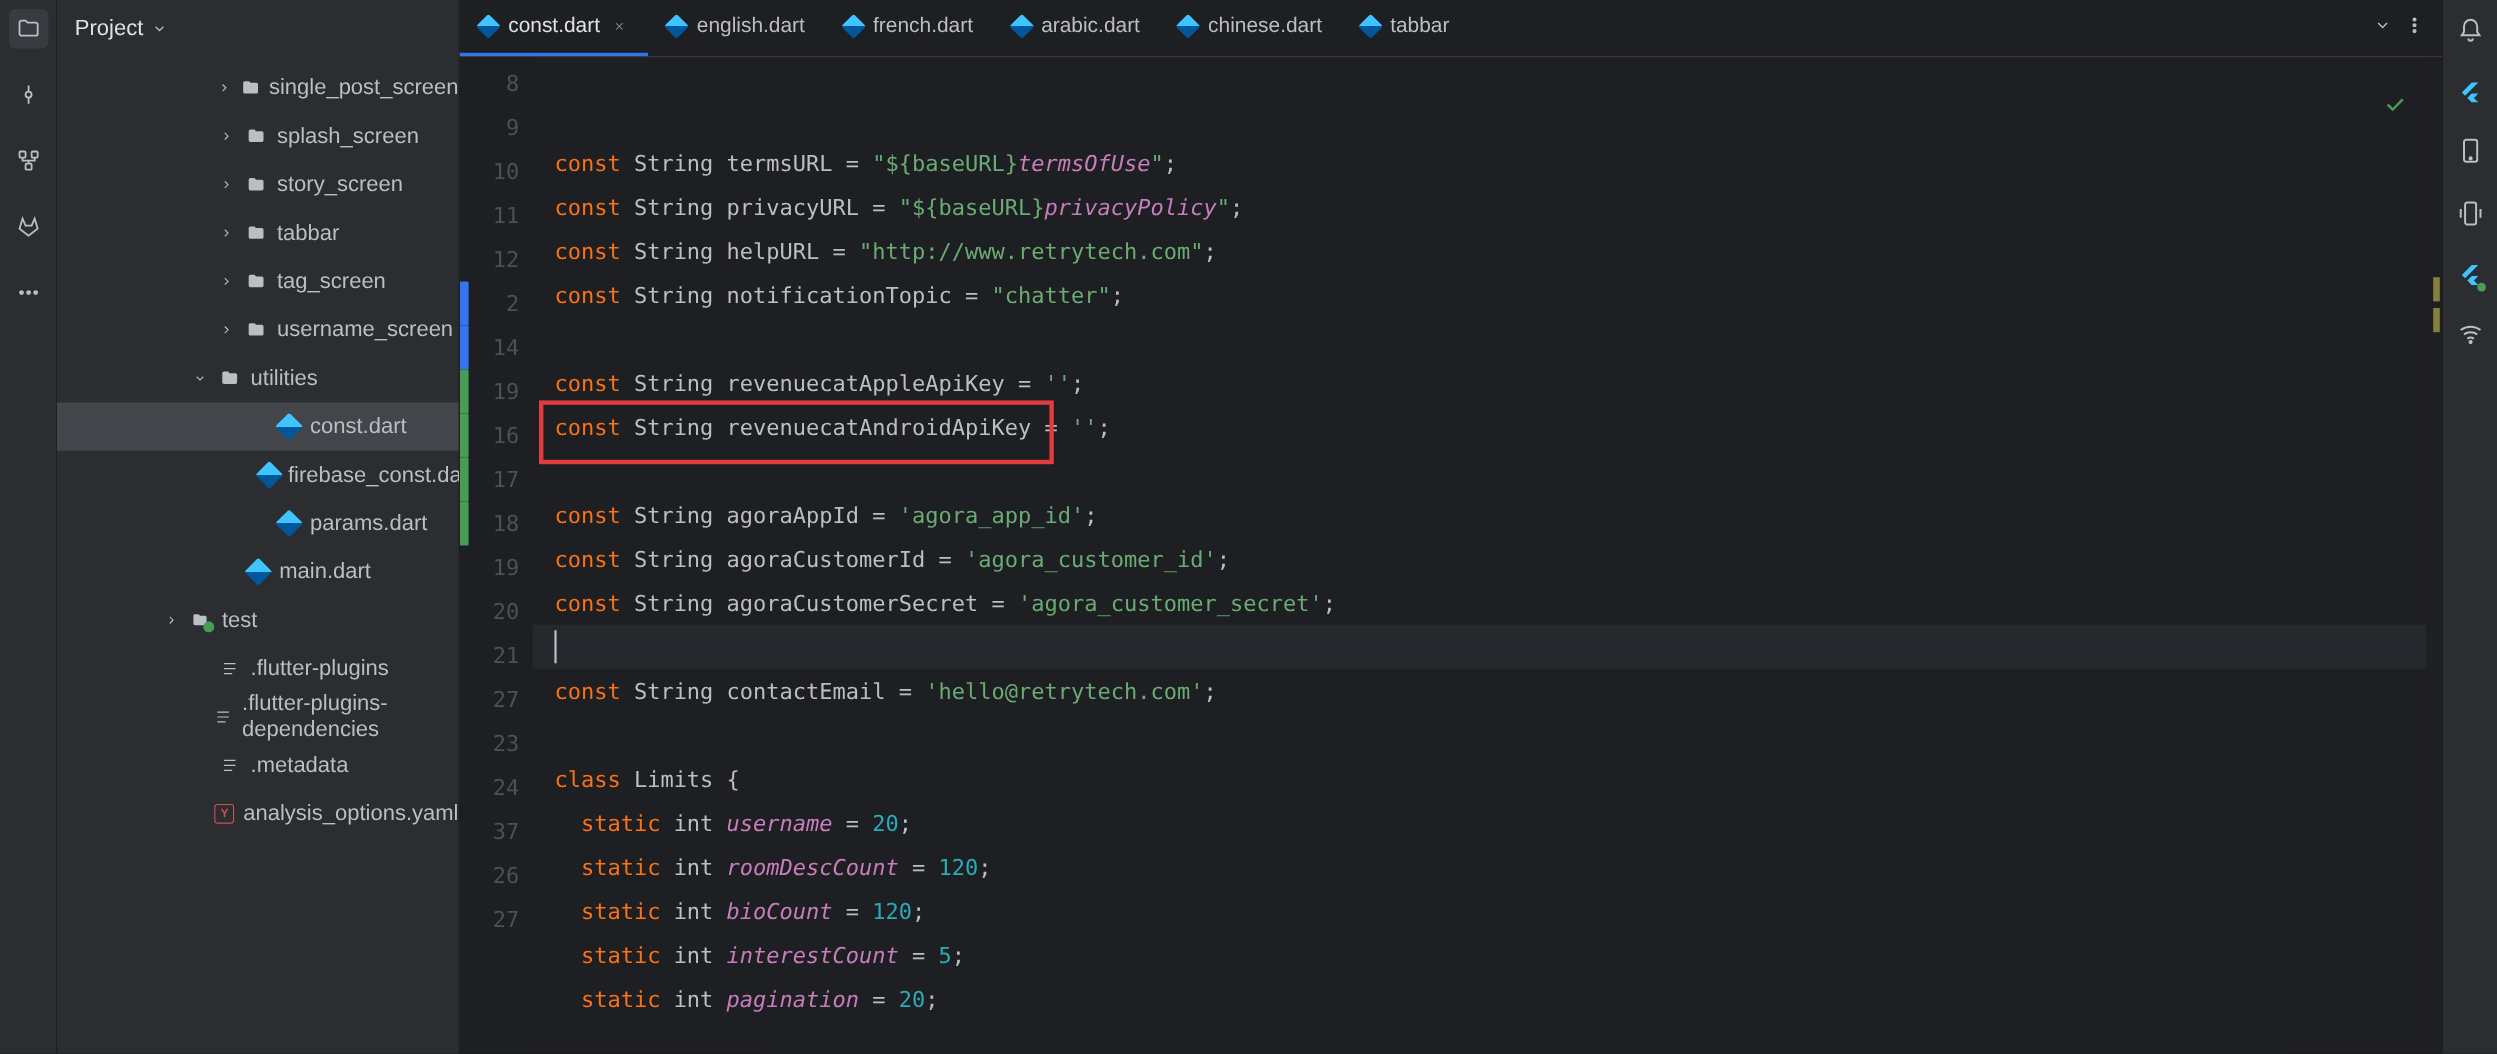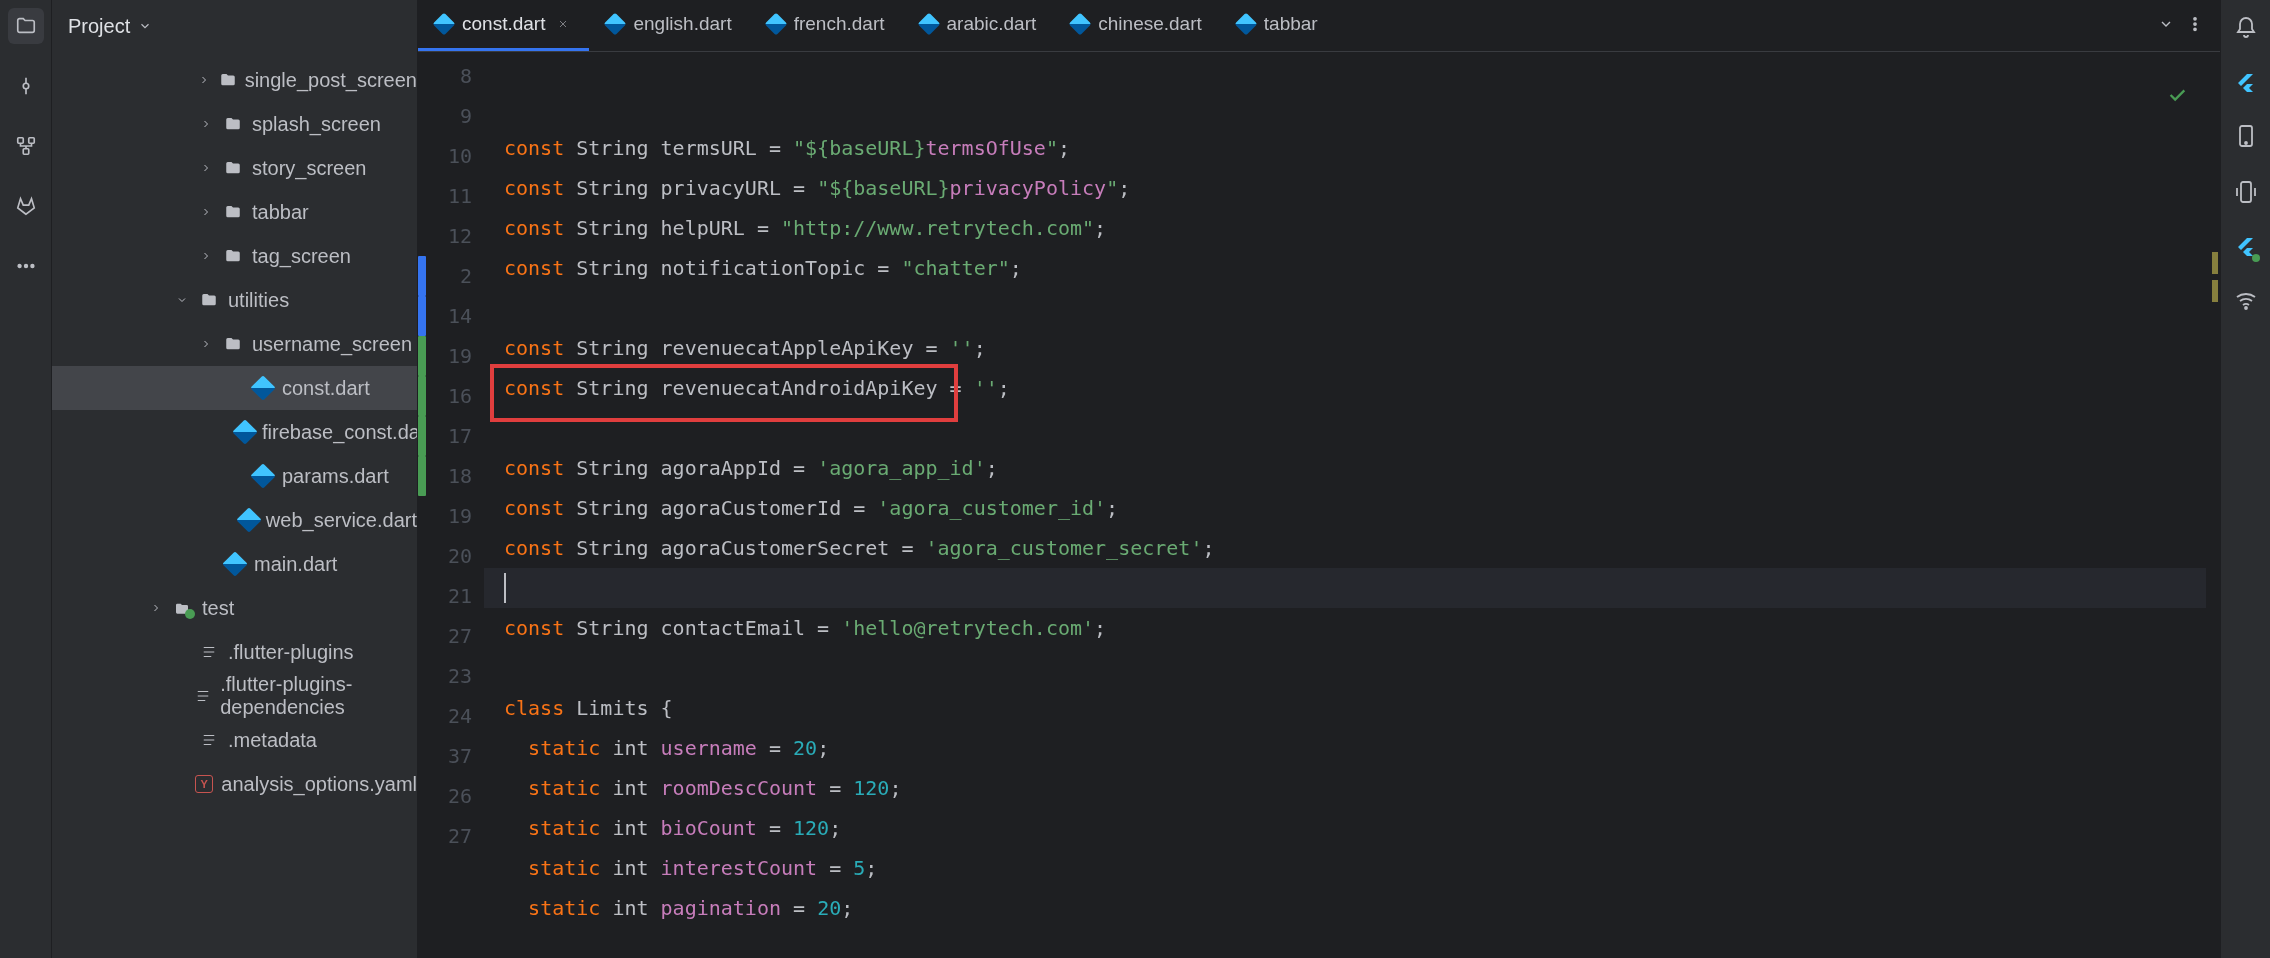--- a/index.html
+++ b/index.html
@@ -152,21 +152,21 @@
   font-size: 20px;
   padding-top: 4px;
   position: relative;
   white-space: pre;
 }
 .code-line { height: 40px; line-height: 40px; padding-left: 20px; position:relative; }
 .code-line.current { background: #26282e; }
 .kw { color: #f97316; }
 .type { color: #bcbec4; }
 .ident { color: #bcbec4; }
-.field { color: #c77dbb; }
+.field { color: #c77dbb; font-style: italic; }
 .str { color: #6aab73; }
 .op { color: #bcbec4; }
 .num { color: #2aacb8; }
 .cls { color: #bcbec4; }
 
 .highlight-box {
   position: absolute;
   border: 4px solid #e03e3e;
   pointer-events: none;
 }
@@ -311,45 +311,45 @@
             <path d="M9 6l6 6-6 6"></path>
           </svg>
         </span>
         <span class="icon folder-icon">
           <svg width="18" height="18" viewBox="0 0 24 24">
             <path d="M3 6a2 2 0 0 1 2-2h5l2 2h7a2 2 0 0 1 2 2v9a2 2 0 0 1-2 2H5a2 2 0 0 1-2-2z"></path>
           </svg>
         </span>
         <span>tag_screen</span>
       </div>
+      <div class="tree-item" style="--indent: 146px;">
+        <span class="chevron">
+          <svg width="12" height="12" viewBox="0 0 24 24">
+            <path d="M9 6l6 6-6 6"></path>
+          </svg>
+        </span>
+        <span class="icon folder-icon">
+          <svg width="18" height="18" viewBox="0 0 24 24">
+            <path d="M3 6a2 2 0 0 1 2-2h5l2 2h7a2 2 0 0 1 2 2v9a2 2 0 0 1-2 2H5a2 2 0 0 1-2-2z"></path>
+          </svg>
+        </span>
+        <span>username_screen</span>
+      </div>
       <div class="tree-item" style="--indent: 122px;">
         <span class="chevron">
           <svg width="12" height="12" viewBox="0 0 24 24">
             <path d="M6 9l6 6 6-6"></path>
           </svg>
         </span>
         <span class="icon folder-icon">
           <svg width="18" height="18" viewBox="0 0 24 24">
             <path d="M3 6a2 2 0 0 1 2-2h5l2 2h7a2 2 0 0 1 2 2v9a2 2 0 0 1-2 2H5a2 2 0 0 1-2-2z"></path>
           </svg>
         </span>
         <span>utilities</span>
-      </div>
-      <div class="tree-item" style="--indent: 146px;">
-        <span class="chevron">
-          <svg width="12" height="12" viewBox="0 0 24 24">
-            <path d="M9 6l6 6-6 6"></path>
-          </svg>
-        </span>
-        <span class="icon folder-icon">
-          <svg width="18" height="18" viewBox="0 0 24 24">
-            <path d="M3 6a2 2 0 0 1 2-2h5l2 2h7a2 2 0 0 1 2 2v9a2 2 0 0 1-2 2H5a2 2 0 0 1-2-2z"></path>
-          </svg>
-        </span>
-        <span>username_screen</span>
       </div>
       <div class="tree-item selected" style="--indent: 176px;">
         <span class="chevron"></span>
         <span class="icon">
           <div class="dart-icon"></div>
         </span>
         <span>const.dart</span>
       </div>
       <div class="tree-item" style="--indent: 176px;">
         <span class="chevron"></span>
@@ -357,27 +357,20 @@
           <div class="dart-icon"></div>
         </span>
         <span>firebase_const.dart</span>
       </div>
       <div class="tree-item" style="--indent: 176px;">
         <span class="chevron"></span>
         <span class="icon">
           <div class="dart-icon"></div>
         </span>
         <span>params.dart</span>
-      </div>
-      <div class="tree-item" style="--indent: 176px;">
-        <span class="chevron"></span>
-        <span class="icon">
-          <div class="dart-icon"></div>
-        </span>
-        <span>web_service.dart</span>
       </div>
       <div class="tree-item" style="--indent: 148px;">
         <span class="chevron"></span>
         <span class="icon">
           <div class="dart-icon"></div>
         </span>
         <span>main.dart</span>
       </div>
       <div class="tree-item" style="--indent: 96px;">
         <span class="chevron">

